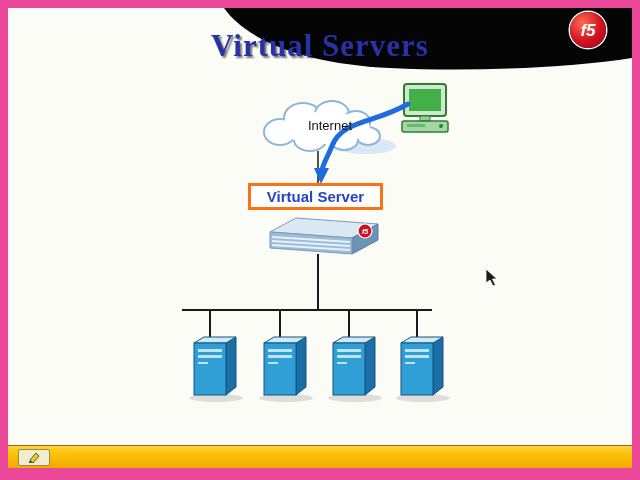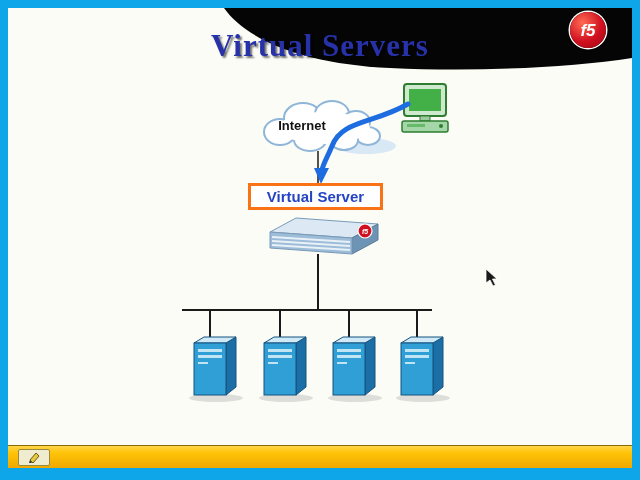--- a/index.html
+++ b/index.html
@@ -1,17 +1,17 @@
 <!DOCTYPE html>
 <html><head>
 <meta charset="utf-8">
 <style>
   html,body { margin:0; padding:0; background:#000; }
   .screen {
-    position:relative; width:640px; height:480px; background:#0ea5e9;
+    position:relative; width:640px; height:480px; background:#ec4899;
     overflow:hidden; font-family:"Liberation Sans", sans-serif;
   }
   .slide {
     position:absolute; left:8px; top:8px; width:624px; height:460px;
     background:#fcfcf7;
   }
   .swoosh {
     position:absolute; left:0; top:0; width:624px; height:82px; z-index:1;
     pointer-events:none;
   }
@@ -28,21 +28,21 @@
     box-shadow:0 0 0 1.5px #ffffff, 0 1px 3px rgba(0,0,0,0.6);
     display:flex; align-items:center; justify-content:center;
   }
   .logo-ball span {
     color:#fff; font-weight:bold; font-style:italic; font-size:17px;
     line-height:1;
   }
   .diagram-svg { position:absolute; left:0; top:0; z-index:2; }
   .internet-label {
     position:absolute; left:244px; top:110px; width:100px; z-index:3;
-    text-align:center; font-weight:bold; font-size:13px; color:#111;
+    text-align:right; font-weight:normal; font-size:13px; color:#111;
   }
   .vs-box {
     position:absolute; left:240px; top:175px; width:135px; height:27px; z-index:3;
     background:#ffffff; border:3px solid #f97316; box-sizing:border-box;
     display:flex; align-items:center; justify-content:center;
     font-weight:bold; font-size:15px; color:#2544c4;
   }
   .cursor { position:absolute; left:477px; top:260px; z-index:6; }
   .bottom-bar {
     position:absolute; left:0; bottom:0; width:624px; height:22px; z-index:5;

